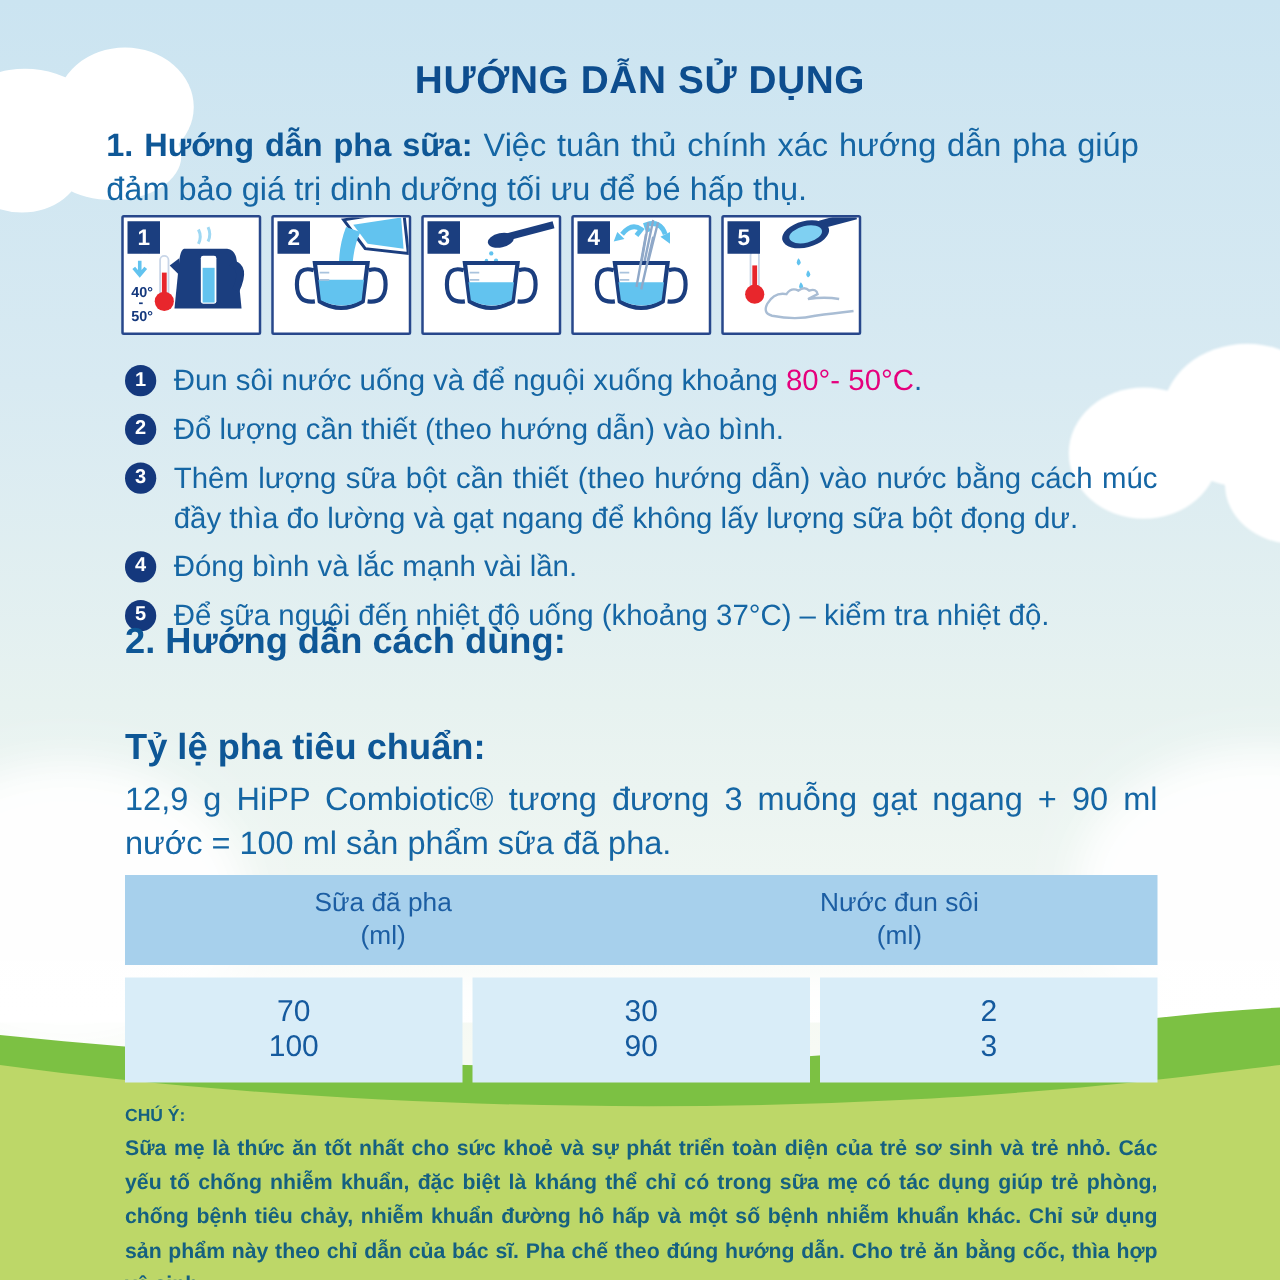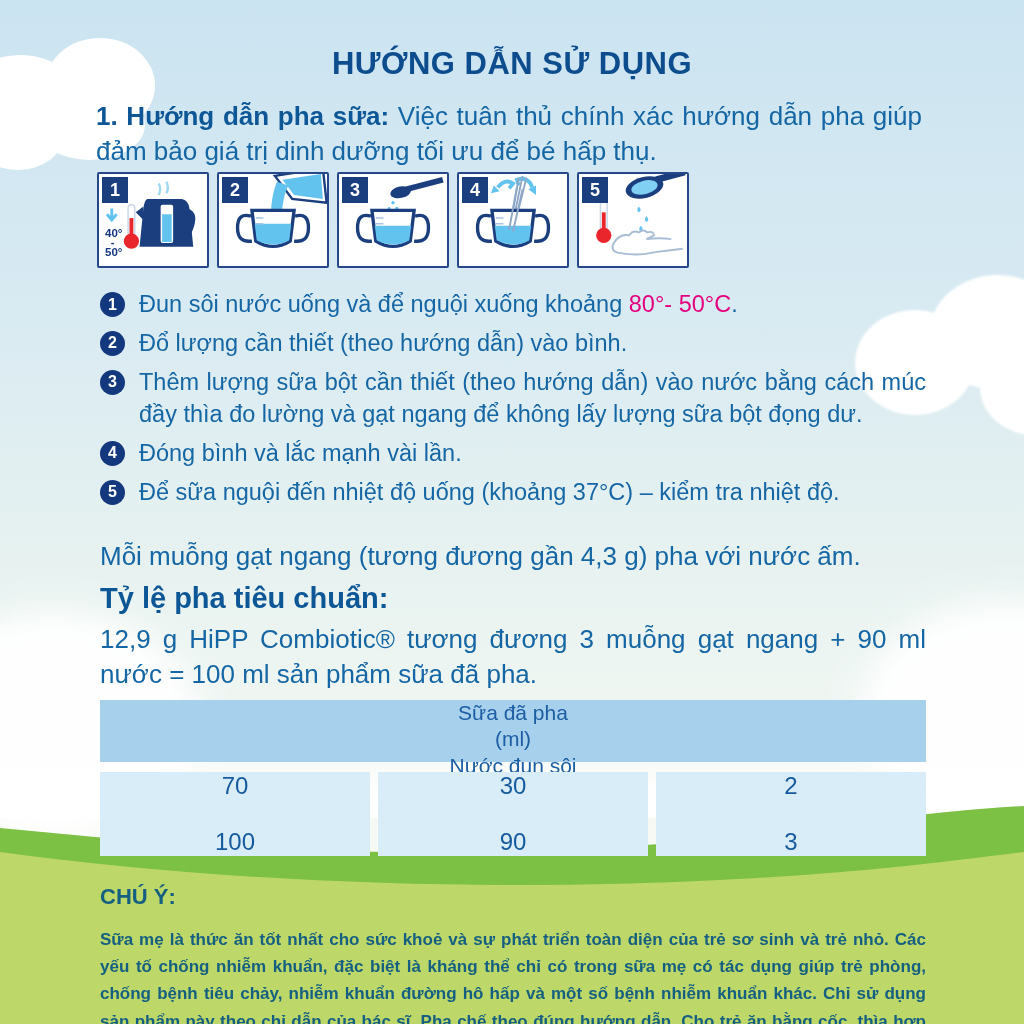--- a/index.html
+++ b/index.html
@@ -11,21 +11,21 @@
   
   .puff{position:absolute;background:#fff;border-radius:50%;}
   .cloud-soft{position:absolute;background:#fff;border-radius:50%;filter:blur(16px);opacity:.96;}
   .haze{position:absolute;left:0;right:0;top:738px;height:80px;
     background:linear-gradient(180deg,rgba(255,255,255,0) 0%,rgba(255,255,255,.9) 70%,#fff 100%);}
   
   .hills{position:absolute;left:0;bottom:0;width:1024px;height:230px;}
   
   .title{position:absolute;top:46px;left:0;width:100%;text-align:center;
     color:#0d4d8e;font-size:31px;font-weight:700;letter-spacing:.5px;}
-  .intro{position:absolute;top:99px;left:96px;width:826px;text-align:justify;
+  .intro{position:absolute;top:99px;left:85px;width:826px;text-align:justify;
     color:#1566a4;font-size:26px;line-height:1.33;}
   .intro b{color:#0e5796;font-weight:700;}
   
   .steps{position:absolute;top:172px;left:97px;display:flex;gap:8px;}
   .step-box{position:relative;width:112px;height:96px;background:#fff;
     border:2px solid #27478b;border-radius:2px;box-sizing:border-box;}
   .step-badge{position:absolute;top:3px;left:3px;width:26px;height:26px;background:#1b3e7f;
     color:#fff;font-size:18px;font-weight:700;display:flex;align-items:center;justify-content:center;}
   .step-box svg{position:absolute;inset:0;width:100%;height:100%;}
   svg text{font-family:"Liberation Sans", sans-serif;}
@@ -36,29 +36,29 @@
     color:#fff;font-size:16px;font-weight:700;display:flex;align-items:center;justify-content:center;margin-top:3px;}
   .list-text{flex:1;color:#1566a4;font-size:23.5px;line-height:1.36;text-align:justify;}
   .hl{color:#e5007d;}
   
   .s2-head{position:absolute;top:497px;left:100px;color:#0e5796;font-size:29px;font-weight:700;}
   .s2-line1{position:absolute;top:541px;left:100px;width:826px;color:#1566a4;font-size:26px;}
   .s2-sub{position:absolute;top:582px;left:100px;color:#0e5796;font-size:29px;font-weight:700;}
   .s2-line2{position:absolute;top:622px;left:100px;width:826px;color:#1566a4;font-size:26px;line-height:1.33;text-align:justify;}
   
   .tbl{position:absolute;top:700px;left:100px;width:826px;}
-  .tbl-header{display:flex;background:#a7d0ec;height:62px;flex-direction:column;}
+  .tbl-header{display:flex;background:#a7d0ec;height:72px;}
   .tbl-header .hcell{flex:1;display:flex;flex-direction:column;align-items:center;justify-content:center;
     color:#1c5ea3;font-size:21px;line-height:1.25;}
   .tbl-body{display:flex;gap:8px;margin-top:10px;}
   .tbl-body .bcell{flex:1;background:#d9edf8;height:84px;display:flex;flex-direction:column;
-    align-items:center;justify-content:space-between;color:#155a9e;font-size:24px;}
+    align-items:center;justify-content:center;color:#155a9e;font-size:24px;}
   
   .note{position:absolute;top:884px;left:100px;width:826px;color:#156080;}
-  .note-head{font-size:22px;font-weight:700;margin-bottom:16px;}
+  .note-head{font-size:14px;font-weight:700;margin-bottom:5px;}
   .note-body{font-size:17px;font-weight:700;line-height:1.6;text-align:justify;}
 </style>
 </head>
 <body>
 
 <div class="page">
 
   <div>
     <div class="puff" style="left:-45px;top:55px;width:130px;height:105px;"></div>
     <div class="puff" style="left:45px;top:38px;width:110px;height:95px;"></div>
@@ -187,21 +187,21 @@
     <div class="list-row">
       <div class="num-badge">4</div>
       <div class="list-text">Đóng bình và lắc mạnh vài lần.</div>
     </div>
     <div class="list-row">
       <div class="num-badge">5</div>
       <div class="list-text">Để sữa nguội đến nhiệt độ uống (khoảng 37°C) – kiểm tra nhiệt độ.</div>
     </div>
   </div>
 
-  <div class="s2-line1">Mỗi muỗng gạt ngang (tương đương gần 4,3 g) pha với nước ấm.</div>
+  <div class="s2-head">2. Hướng dẫn cách dùng:</div>
   <div class="s2-sub">Tỷ lệ pha tiêu chuẩn:</div>
   <div class="s2-line2">12,9 g HiPP Combiotic® tương đương 3 muỗng gạt ngang + 90 ml nước = 100 ml sản phẩm sữa đã pha.</div>
 
   <div class="tbl">
     <div class="tbl-header">
       <div class="hcell">
         <span>Sữa đã pha</span>
         <span>(ml)</span>
       </div>
       <div class="hcell">

